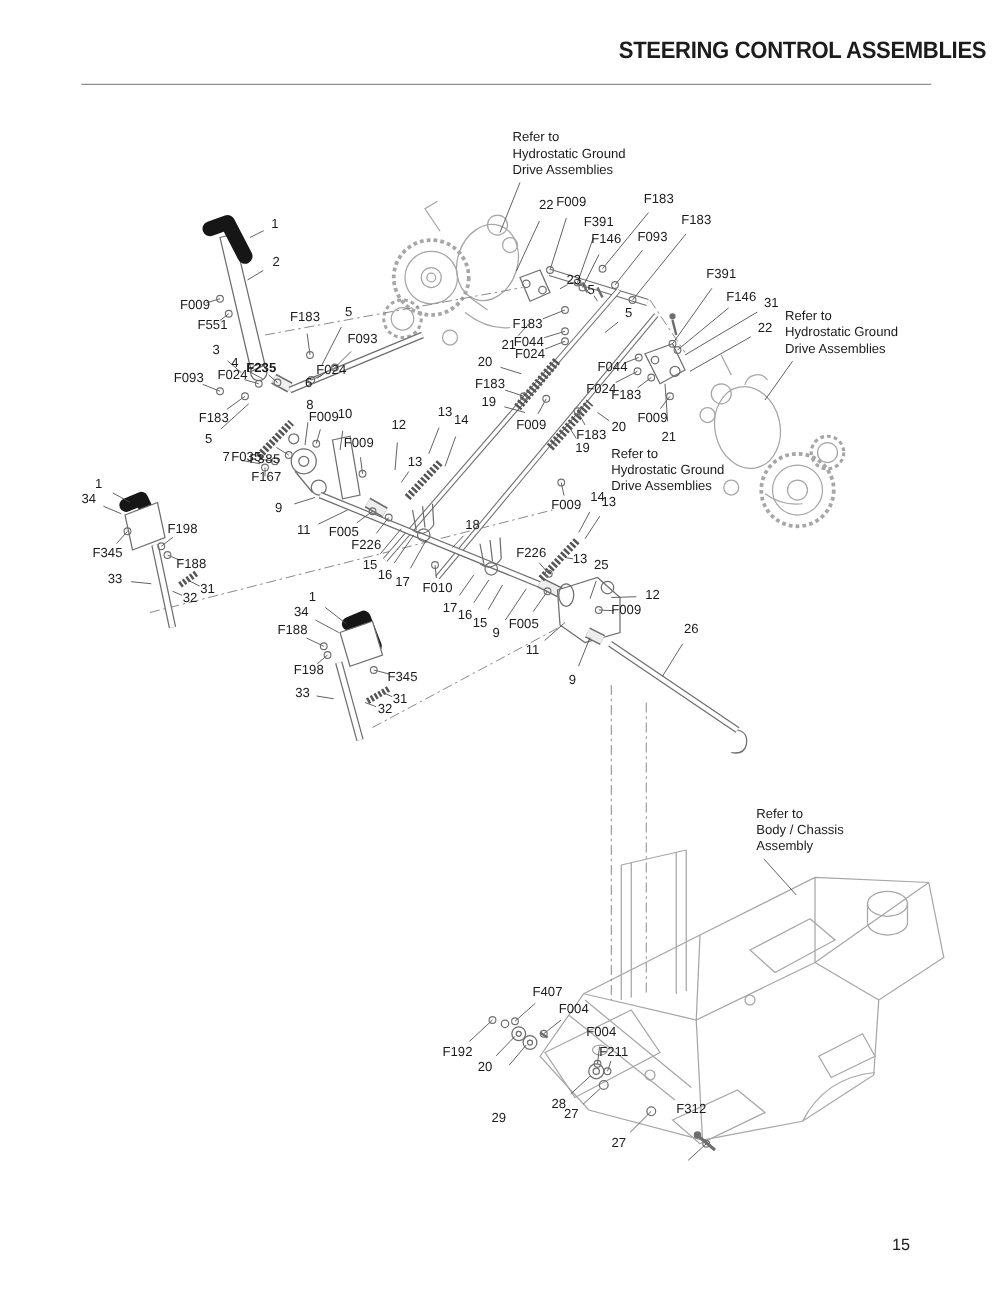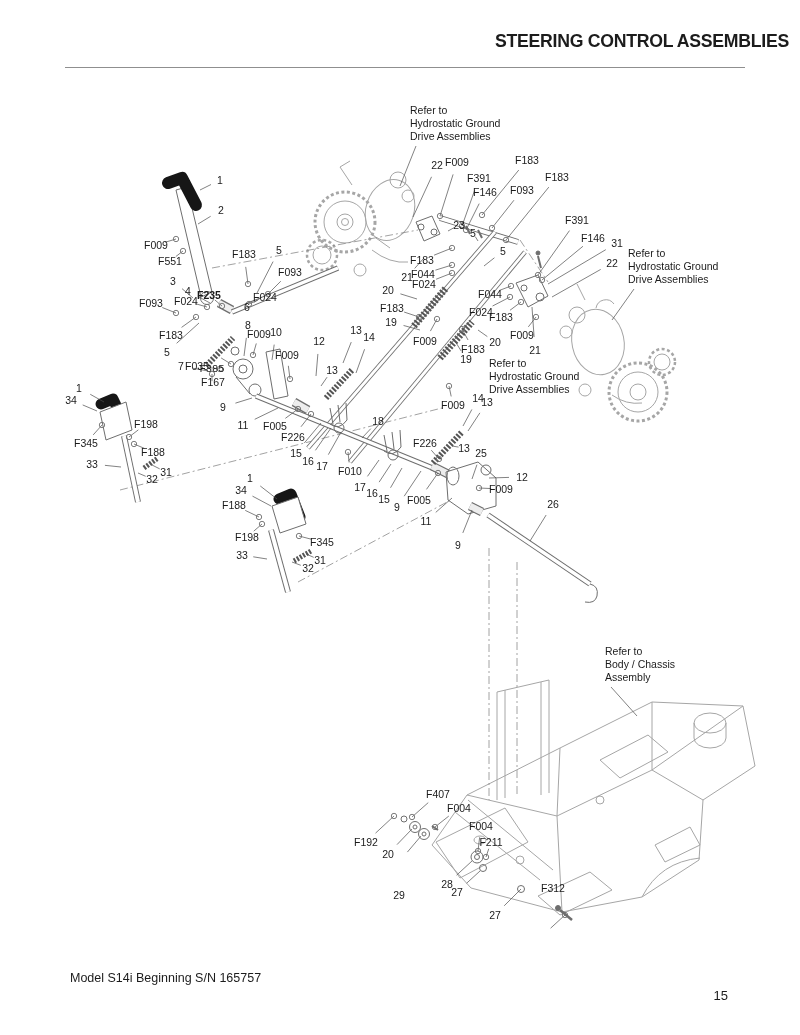--- a/index.html
+++ b/index.html
@@ -484,17 +484,16 @@
         </div>
         <div class="note" style="left: 605px; top: 645px;">
           <div>Refer to</div>
           <div>Body / Chassis</div>
           <div>Assembly</div>
         </div>
       </div>
   </div>
 
   <div class="footer">
-    <div>Model S14i Beginning S/N 165757</div>
   </div>
   <div class="page-number">15</div>
 
 </div>
 
 </body></html>

